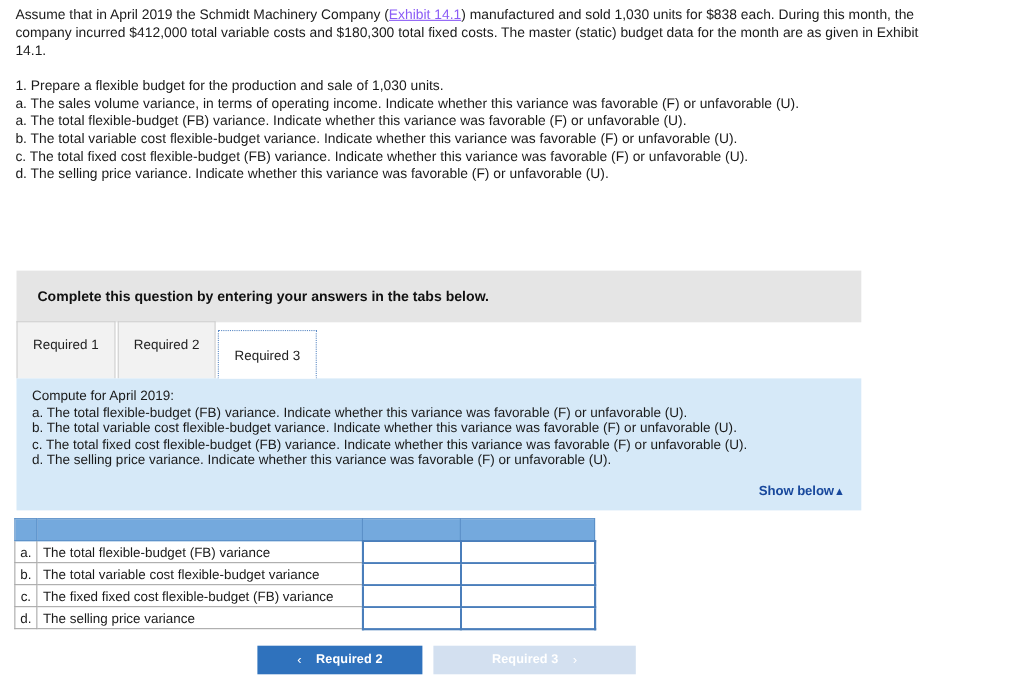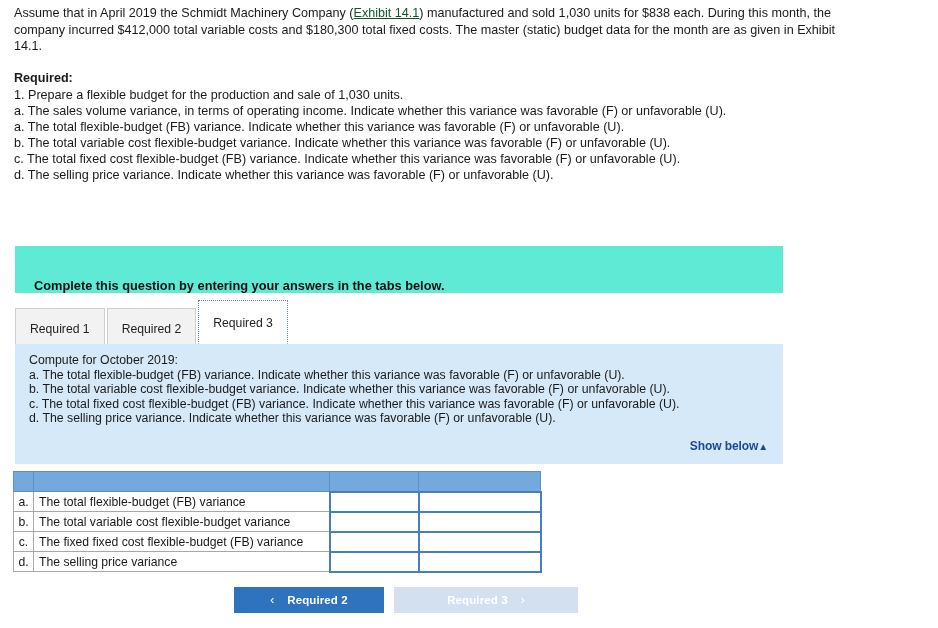--- a/index.html
+++ b/index.html
@@ -18,21 +18,21 @@
   }
 
   
   .problem {
     padding: 5px 14px 0 14px;
     width: 845px;
     line-height: 16.5px;
     font-size: 12.6px;
   }
   a.exhibit-link {
-    color: #14532d;
+    color: #8b5cf6;
     text-decoration: underline;
     cursor: pointer;
   }
 
   
   .required-block {
     padding: 0 14px;
     margin-top: 15px;
     line-height: 16px;
     font-size: 12.6px;
@@ -43,42 +43,42 @@
   }
   .required-block .r-line { display: block; }
 
   
   .instruction-banner {
     position: absolute;
     left: 15px;
     top: 246px;
     width: 768px;
     height: 47px;
-    background: #5eead4;
-    display: flex;
-    align-items: flex-end;
+    background: #e5e5e5;
+    display: flex;
+    align-items: center;
   }
   .instruction-banner span {
     font-weight: bold;
     font-size: 12.8px;
     color: #111;
     padding-left: 19px;
   }
 
   
   .tab-strip {
     position: absolute;
     left: 15px;
     top: 298px;
     height: 46px;
     display: flex;
     align-items: flex-end;
   }
   .tab {
-    height: 36px;
+    height: 52px;
     line-height: 40px;
     padding: 0 14px;
     font-size: 12.2px;
     color: #222;
     background: #f2f2f2;
     border: 1px solid #cfcfcf;
     border-bottom: none;
     margin-right: 2px;
     box-sizing: border-box;
     cursor: pointer;
@@ -189,41 +189,40 @@
   .nav-btn .chev { font-size: 12px; font-weight: normal; }
 </style>
 </head>
 <body>
 
 <div class="problem">
   <span>Assume that in April 2019 the Schmidt Machinery Company (</span><a class="exhibit-link">Exhibit 14.1</a><span>) manufactured and sold 1,030 units for $838 each. During this month, the company incurred $412,000 total variable costs and $180,300 total fixed costs. The master (static) budget data for the month are as given in Exhibit 14.1.</span>
 </div>
 
 <div class="required-block">
-  <div class="required-title">Required:</div>
   <span class="r-line">1. Prepare a flexible budget for the production and sale of 1,030 units.</span>
   <span class="r-line">a. The sales volume variance, in terms of operating income. Indicate whether this variance was favorable (F) or unfavorable (U).</span>
   <span class="r-line">a. The total flexible-budget (FB) variance. Indicate whether this variance was favorable (F) or unfavorable (U).</span>
   <span class="r-line">b. The total variable cost flexible-budget variance. Indicate whether this variance was favorable (F) or unfavorable (U).</span>
   <span class="r-line">c. The total fixed cost flexible-budget (FB) variance. Indicate whether this variance was favorable (F) or unfavorable (U).</span>
   <span class="r-line">d. The selling price variance. Indicate whether this variance was favorable (F) or unfavorable (U).</span>
 </div>
 
 <div class="instruction-banner">
   <span>Complete this question by entering your answers in the tabs below.</span>
 </div>
 
 <div class="tab-strip">
   <div class="tab">Required 1</div>
   <div class="tab">Required 2</div>
   <div class="tab active">Required 3</div>
 </div>
 
 <div class="info-panel">
-  <span class="i-line">Compute for October 2019:</span>
+  <span class="i-line">Compute for April 2019:</span>
   <span class="i-line">a. The total flexible-budget (FB) variance. Indicate whether this variance was favorable (F) or unfavorable (U).</span>
   <span class="i-line">b. The total variable cost flexible-budget variance. Indicate whether this variance was favorable (F) or unfavorable (U).</span>
   <span class="i-line">c. The total fixed cost flexible-budget (FB) variance. Indicate whether this variance was favorable (F) or unfavorable (U).</span>
   <span class="i-line">d. The selling price variance. Indicate whether this variance was favorable (F) or unfavorable (U).</span>
   <div class="show-less"><span>Show below</span><span class="caret">▲</span></div>
 </div>
 
 <table class="answer-table">
   <thead>
     <tr>

